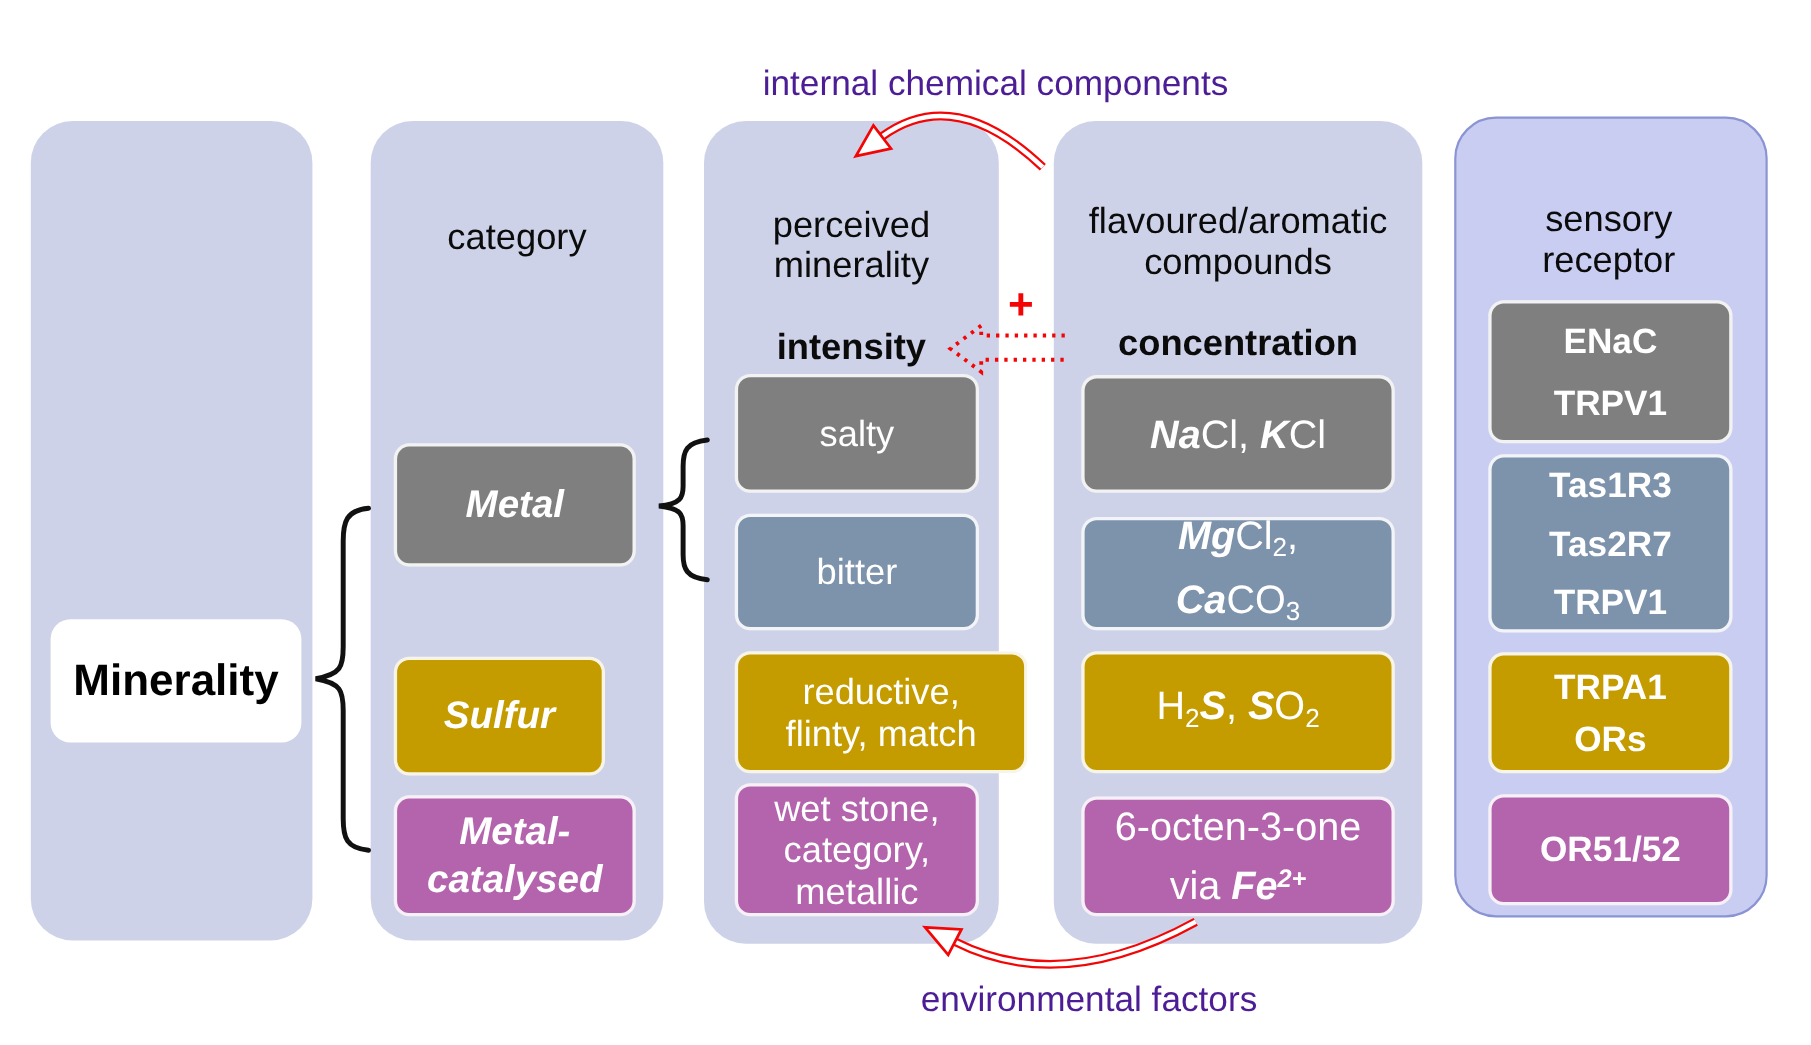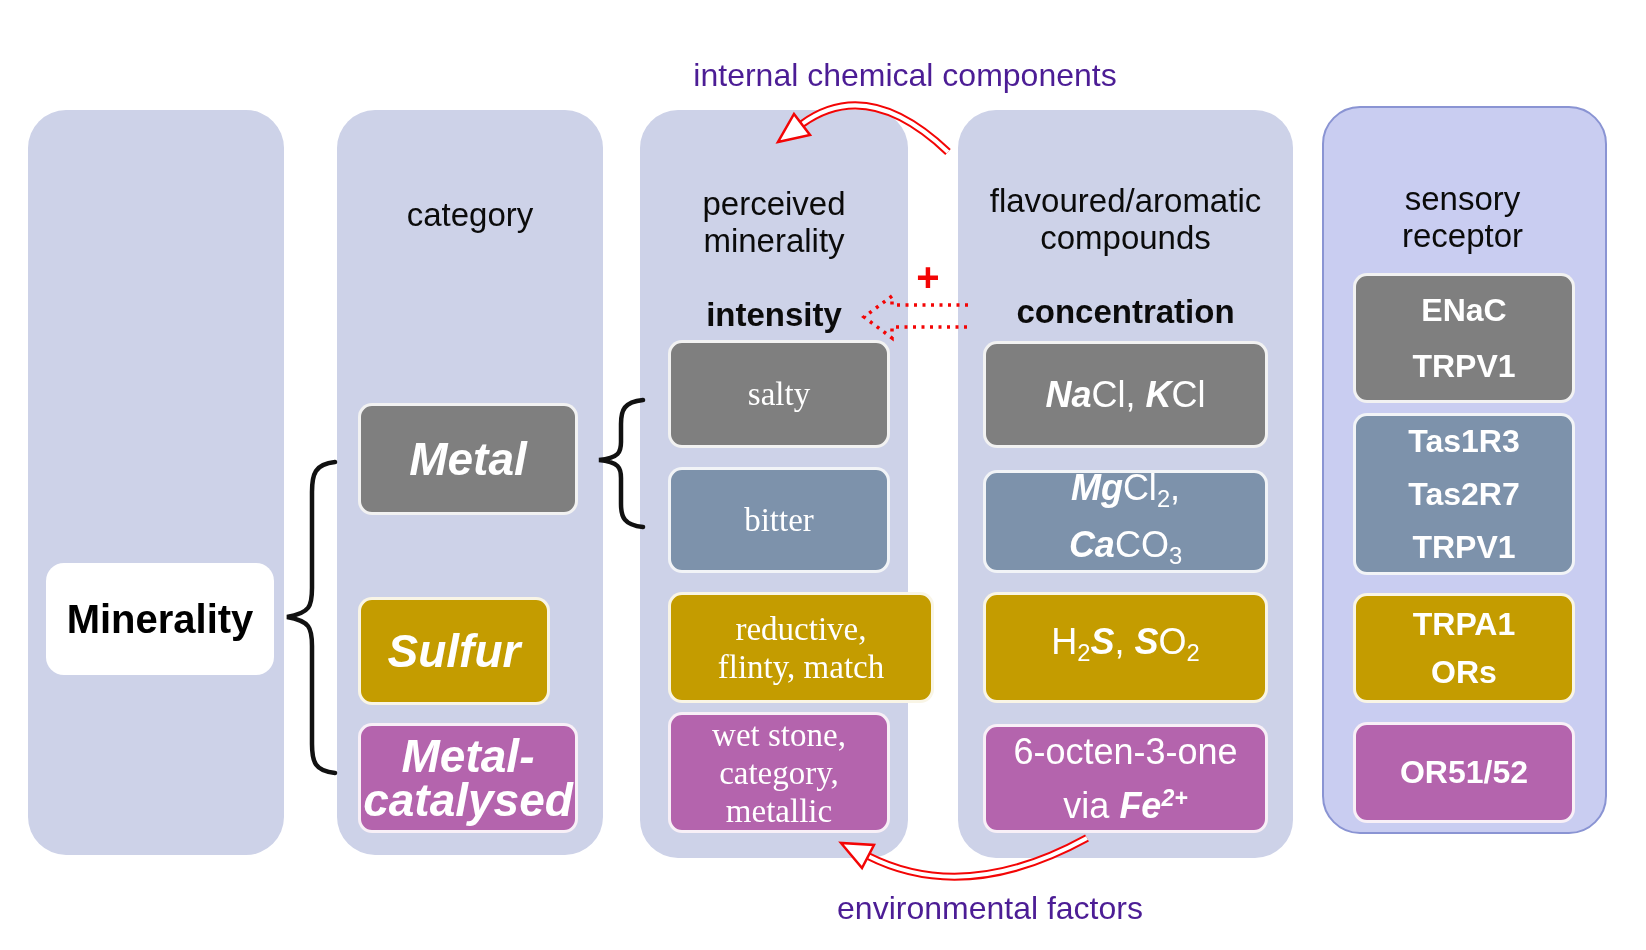--- a/index.html
+++ b/index.html
@@ -9,22 +9,22 @@
   }
   .col{position:absolute;border-radius:38px;background:#cdd2e8;}
   .col.rightmost{background:#c9cdf1;border:2px solid #8a94d3;}
   .header{position:absolute;color:#0b0b0b;text-align:center;font-size:33px;line-height:37px;}
   .header.bold{font-weight:bold;}
   .box{
     position:absolute;border-radius:14px;color:#ffffff;text-align:center;
     display:flex;flex-direction:column;justify-content:center;align-items:center;
     border:3px solid rgba(255,255,255,0.9);box-sizing:border-box;
   }
-  .cat-box{font-size:46px;font-weight:bold;font-style:italic;line-height:44px;}
-  .perc-box{font-size:33px;line-height:38px;font-family:Liberation Serif, serif;}
+  .cat-box{font-size:35px;font-weight:bold;font-style:italic;line-height:44px;}
+  .perc-box{font-size:33px;line-height:38px;}
   .comp-box{font-size:36px;line-height:46px;}
   .recep-box{font-size:32px;font-weight:bold;}
   .lh56 .line{line-height:56px;}
   .lh53 .line{line-height:53px;}
   .lh48 .line{line-height:48px;}
   .root-node{
     position:absolute;background:#ffffff;border-radius:18px;color:#000;
     display:flex;justify-content:center;align-items:center;
     font-size:40px;font-weight:bold;
   }

